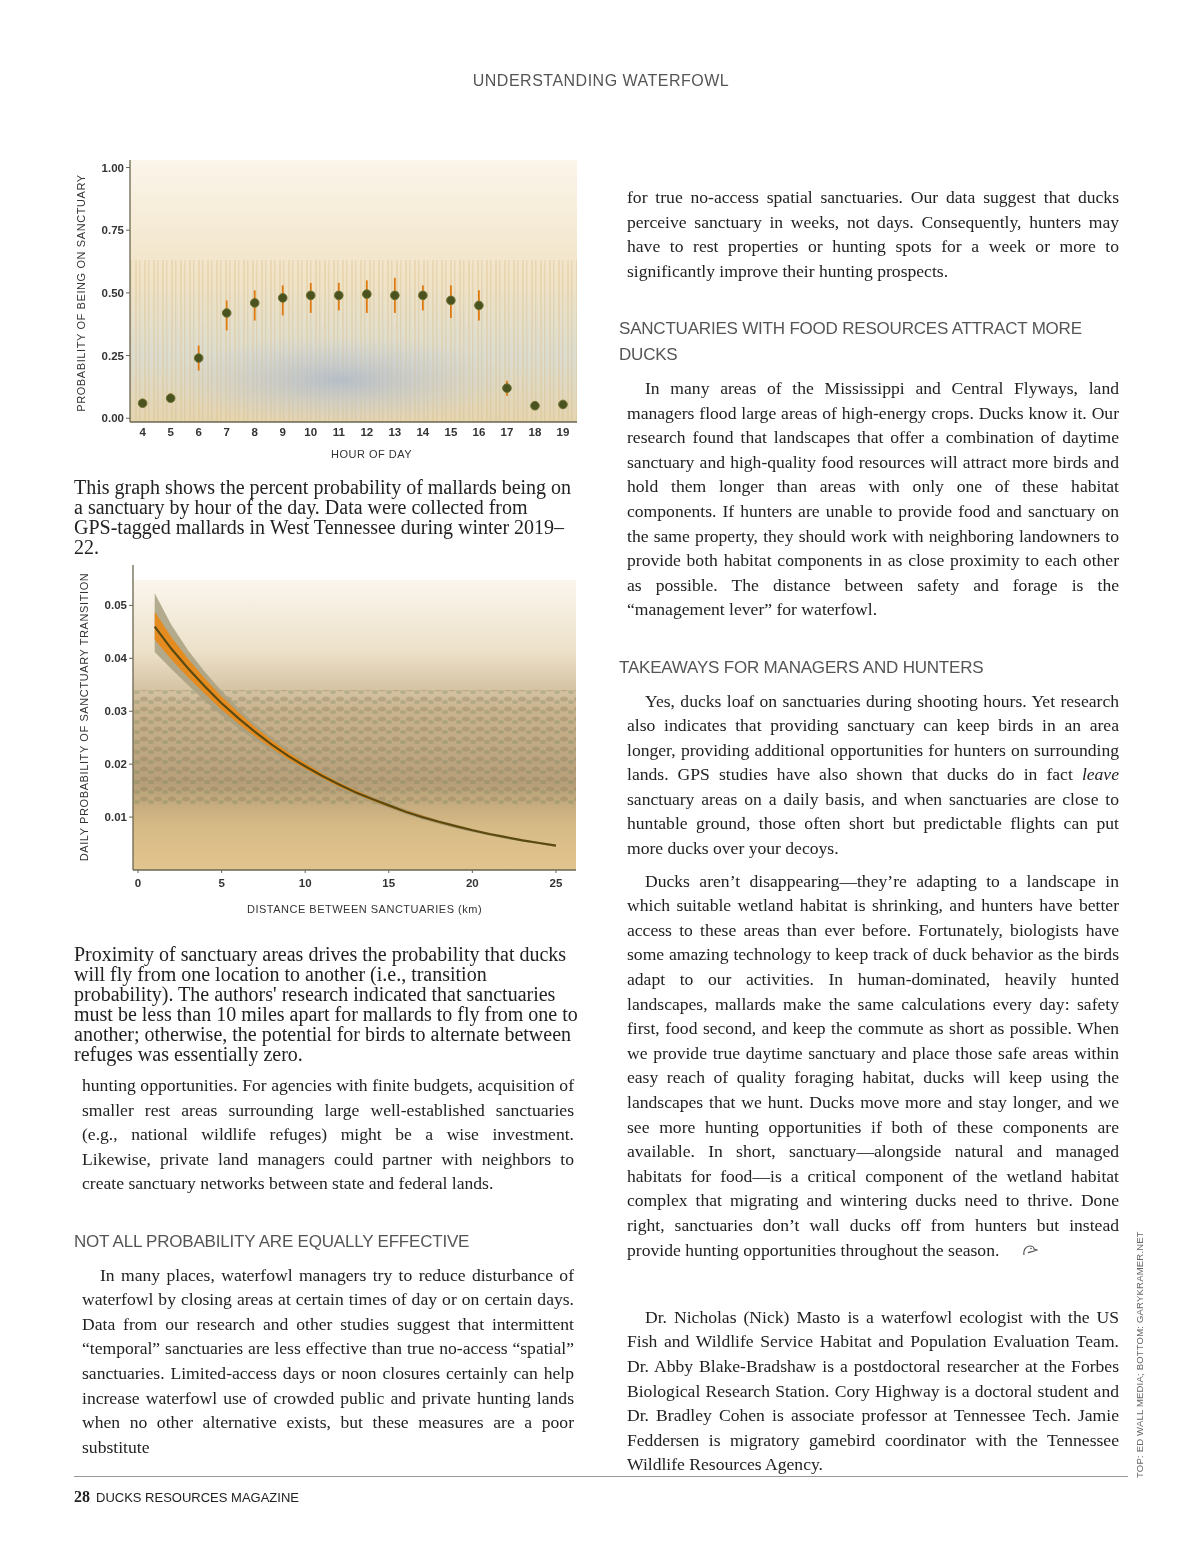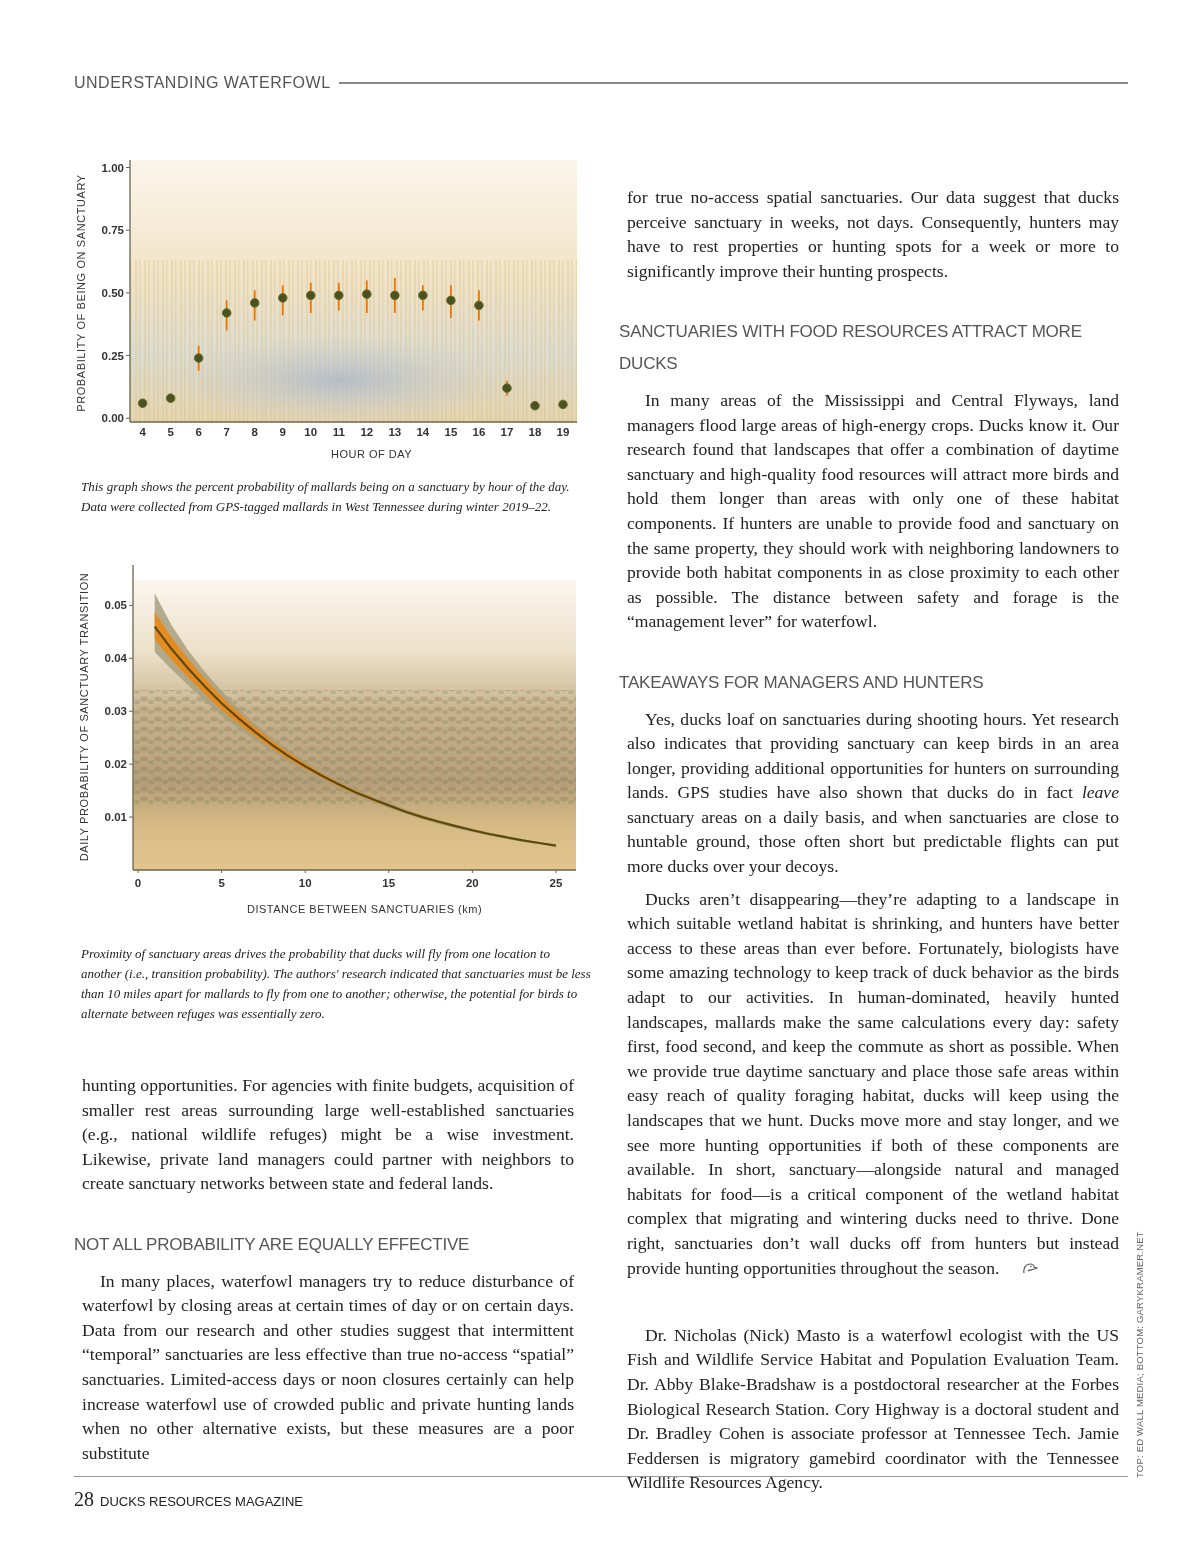--- a/index.html
+++ b/index.html
@@ -1,31 +1,31 @@
 <!DOCTYPE html>
 <html><head>
 <meta charset="utf-8">
 <style>
   html,body{margin:0;padding:0;background:#fff;}
   body{width:1200px;height:1551px;position:relative;overflow:hidden;font-family:"DejaVu Serif","Liberation Serif",serif;color:#222;}
-  .header{position:absolute;left:74px;top:72px;width:1054px;height:22px;display:flex;align-items:center;}
+  .header{position:absolute;left:74px;top:72px;width:1054px;height:22px;display:flex;align-items:center;flex-direction:column;}
   .header .title{font-family:"Liberation Sans",sans-serif;font-size:16px;letter-spacing:0.5px;color:#555;white-space:nowrap;}
   .header .rule{flex:1;height:1.5px;background:#888;margin-left:8px;}
   .chart{position:absolute;}
   .chart svg{display:block;}
-  .caption{position:absolute;font-style:italic;font-size:13px;line-height:20px;color:#222;font-family:"Liberation Serif",serif;margin-left:7px;}
+  .caption{position:absolute;font-size:20px;line-height:20px;color:#222;font-family:"Liberation Serif",serif;}
   .col{position:absolute;font-family:"Liberation Serif",serif;font-size:17.6px;line-height:24.6px;color:#222;text-align:justify;}
   .col p{margin:8px;}
   .col p.indent{text-indent:18px;}
-  .col h3{margin:0;font-family:"Liberation Sans",sans-serif;font-weight:normal;font-size:17px;line-height:32px;color:#555;letter-spacing:-0.2px;text-align:left;}
+  .col h3{margin:0;font-family:"Liberation Sans",sans-serif;font-weight:normal;font-size:17px;line-height:26px;color:#555;letter-spacing:-0.2px;text-align:left;}
   .col .gap{height:24.6px;}
   .bio{}
   .footer-rule{position:absolute;left:74px;top:1476px;width:1054px;height:1px;background:#999;}
   .footer{position:absolute;left:74px;top:1488px;font-family:"Liberation Sans",sans-serif;font-size:13px;color:#222;}
-  .footer .num{font-family:"Liberation Serif",serif;font-weight:normal;font-size:20px;margin-right:6px;}
+  .footer .num{font-family:"Liberation Serif",serif;font-weight:bold;font-size:16px;margin-right:6px;}
   .credit{position:absolute;left:1134px;top:1478px;transform-origin:0 0;transform:rotate(-90deg);font-family:"Liberation Sans",sans-serif;font-size:9.5px;color:#666;white-space:nowrap;letter-spacing:0.2px;}
   .duck-end{display:inline-block;font-size:14px;color:#555;}
 </style>
 </head>
 <body>
 
 <div class="header">
   <span class="title">UNDERSTANDING WATERFOWL</span>
   <span class="rule"></span>
 </div>

